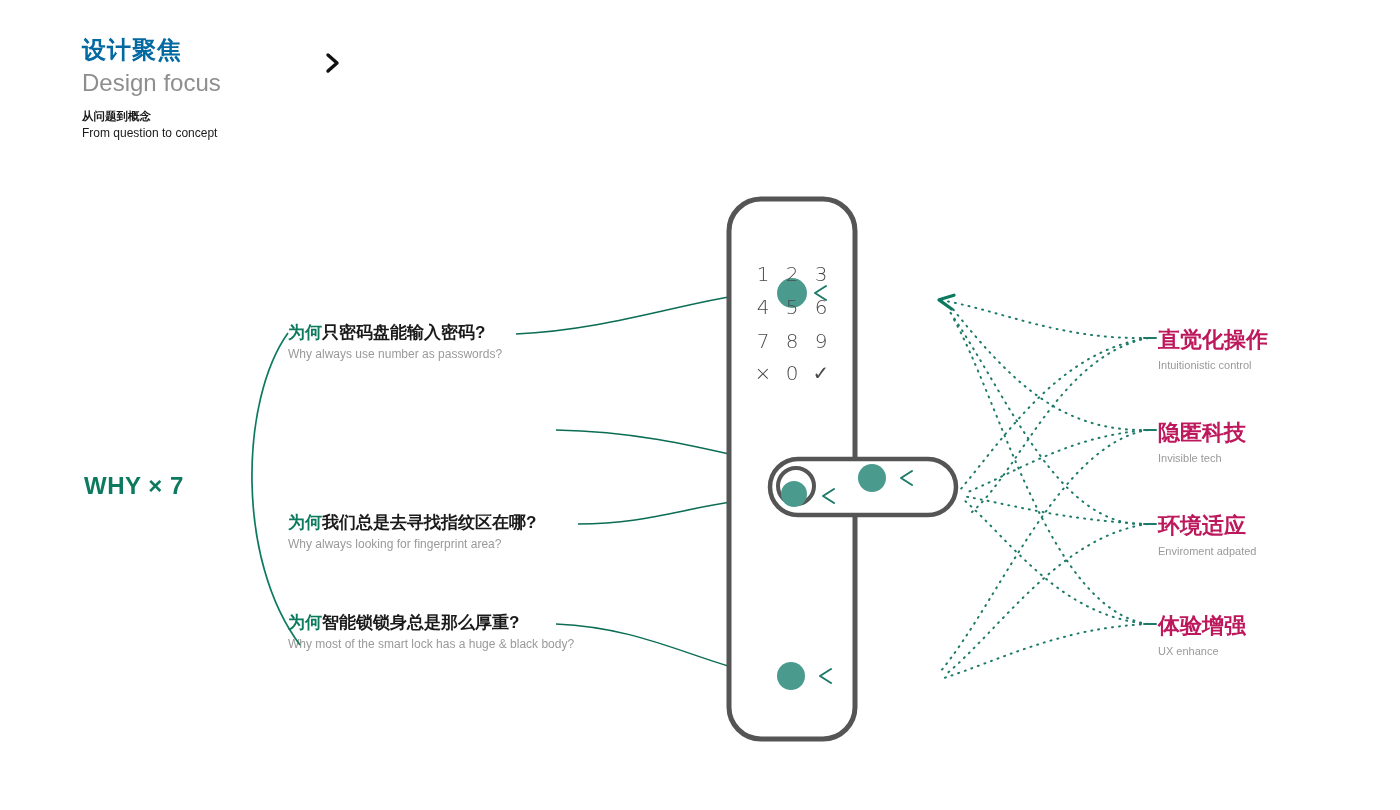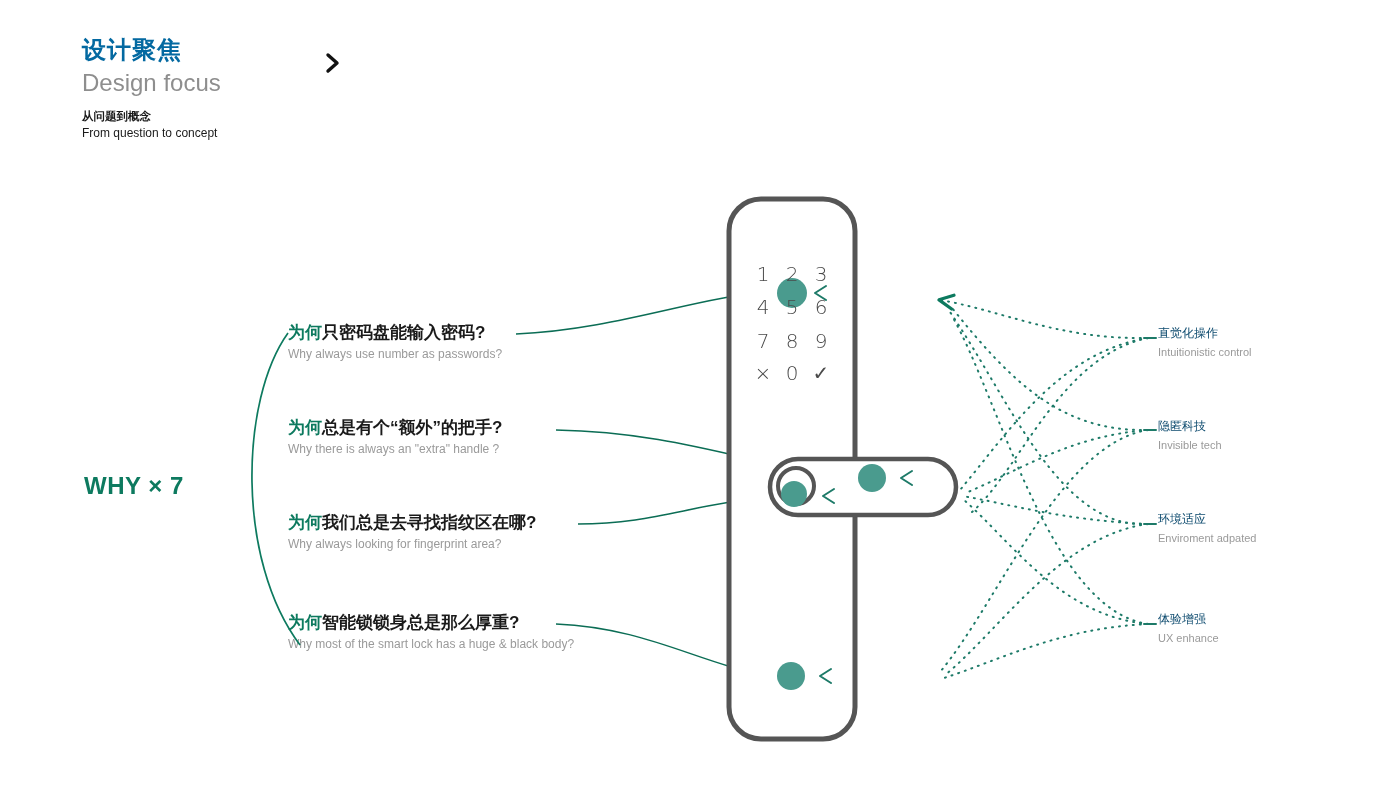--- a/index.html
+++ b/index.html
@@ -33,21 +33,21 @@
   .q-cn .why { color:#0d7a5f; }
   .q-en { font-size:12px; color:#9a9a9a; font-weight:300; line-height:1.4; margin-top:2px; }
 
   #q0 { left:288px; top:322px; }
   #q1 { left:288px; top:417px; }
   #q2 { left:288px; top:512px; }
   #q3 { left:288px; top:612px; }
 
   
   .oblock { position:absolute; white-space:nowrap; }
-  .o-cn { font-size:12px; font-weight:normal; color:#0c4a6e; line-height:1.3; }
+  .o-cn { font-size:22px; font-weight:bold; color:#be185d; line-height:1.3; }
   .o-en { font-size:11px; color:#9a9a9a; font-weight:300; line-height:1.4; margin-top:3px; }
   #o0 { left:1158px; top:326px; }
   #o1 { left:1158px; top:419px; }
   #o2 { left:1158px; top:512px; }
   #o3 { left:1158px; top:612px; }
 
   
   .kp { position:absolute; font-family:"DejaVu Sans", sans-serif;
         font-size:20px; font-weight:300; color:#4a4a4a;
         width:26px; text-align:center; }
@@ -72,24 +72,20 @@
 
   <svg id="chev" viewBox="0 0 22 26">
     <path d="M6 5 L15 13 L6 21" fill="none" stroke="#111" stroke-width="3.4" stroke-linecap="round" stroke-linejoin="round"></path>
   </svg>
 
   <div id="whylabel">WHY × 7</div>
 
   <div class="qblock" id="q0">
     <div class="q-cn"><span class="why">为何</span><span>只密码盘能输入密码?</span></div>
     <div class="q-en">Why always use number as passwords?</div>
-  </div>
-  <div class="qblock" id="q1">
-    <div class="q-cn"><span class="why">为何</span><span>总是有个“额外”的把手?</span></div>
-    <div class="q-en">Why there is always an "extra" handle ?</div>
   </div>
   <div class="qblock" id="q2">
     <div class="q-cn"><span class="why">为何</span><span>我们总是去寻找指纹区在哪?</span></div>
     <div class="q-en">Why always looking for fingerprint area?</div>
   </div>
   <div class="qblock" id="q3">
     <div class="q-cn"><span class="why">为何</span><span>智能锁锁身总是那么厚重?</span></div>
     <div class="q-en">Why most of the smart lock has a huge &amp; black body?</div>
   </div>
 

